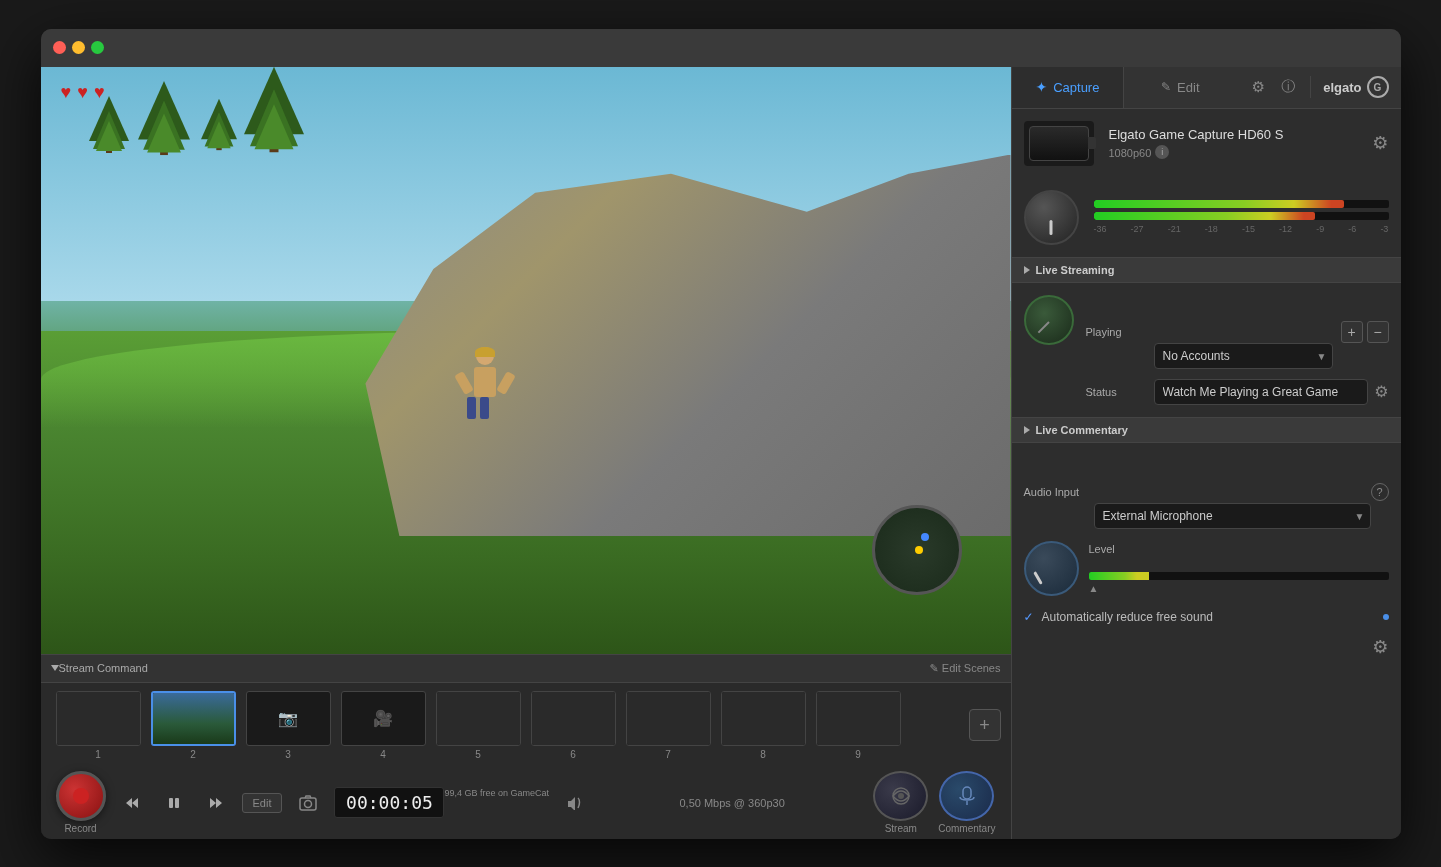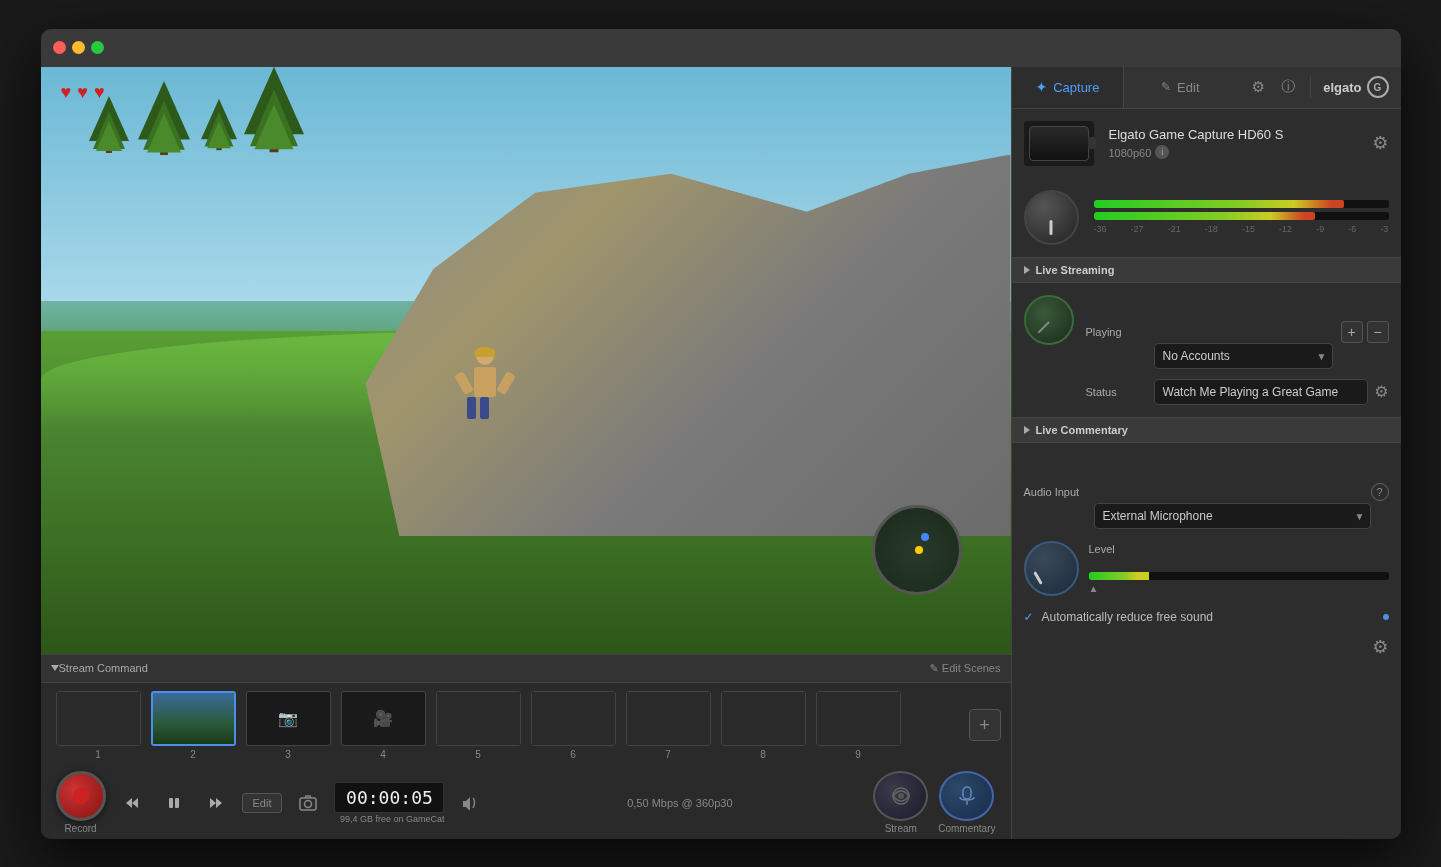--- a/index.html
+++ b/index.html
@@ -1059,21 +1059,21 @@
           <div class="live-btn">Edit</div>
 
           <div class="transport-btn">
             <svg width="18" height="16" viewBox="0 0 18 16">
                 <rect x="1" y="3" width="16" height="12" rx="2" fill="none" stroke="#888" stroke-width="1.5"></rect>
                 <circle cx="9" cy="9" r="3.5" fill="none" stroke="#888" stroke-width="1.5"></circle>
                 <path d="M6 3l1-2h4l1 2" fill="none" stroke="#888" stroke-width="1.5"></path>
               </svg>
           </div>
 
-          <div style="display:flex;flex-direction:column;align-items:flex-end">
+          <div style="display:flex;flex-direction:row;align-items:flex-start">
             <div class="timecode">00:00:05</div>
             <div class="timecode-sub">99,4 GB free on GameCat</div>
           </div>
 
           <div class="transport-btn">
             <svg width="18" height="14" viewBox="0 0 18 14">
                 <path d="M2 5h3l4-4v14l-4-4H2z" fill="#888"></path>
                 <path d="M12 2c2 1.5 2 6.5 0 10" fill="none" stroke="#888" stroke-width="1.5"></path>
               </svg>
           </div>

